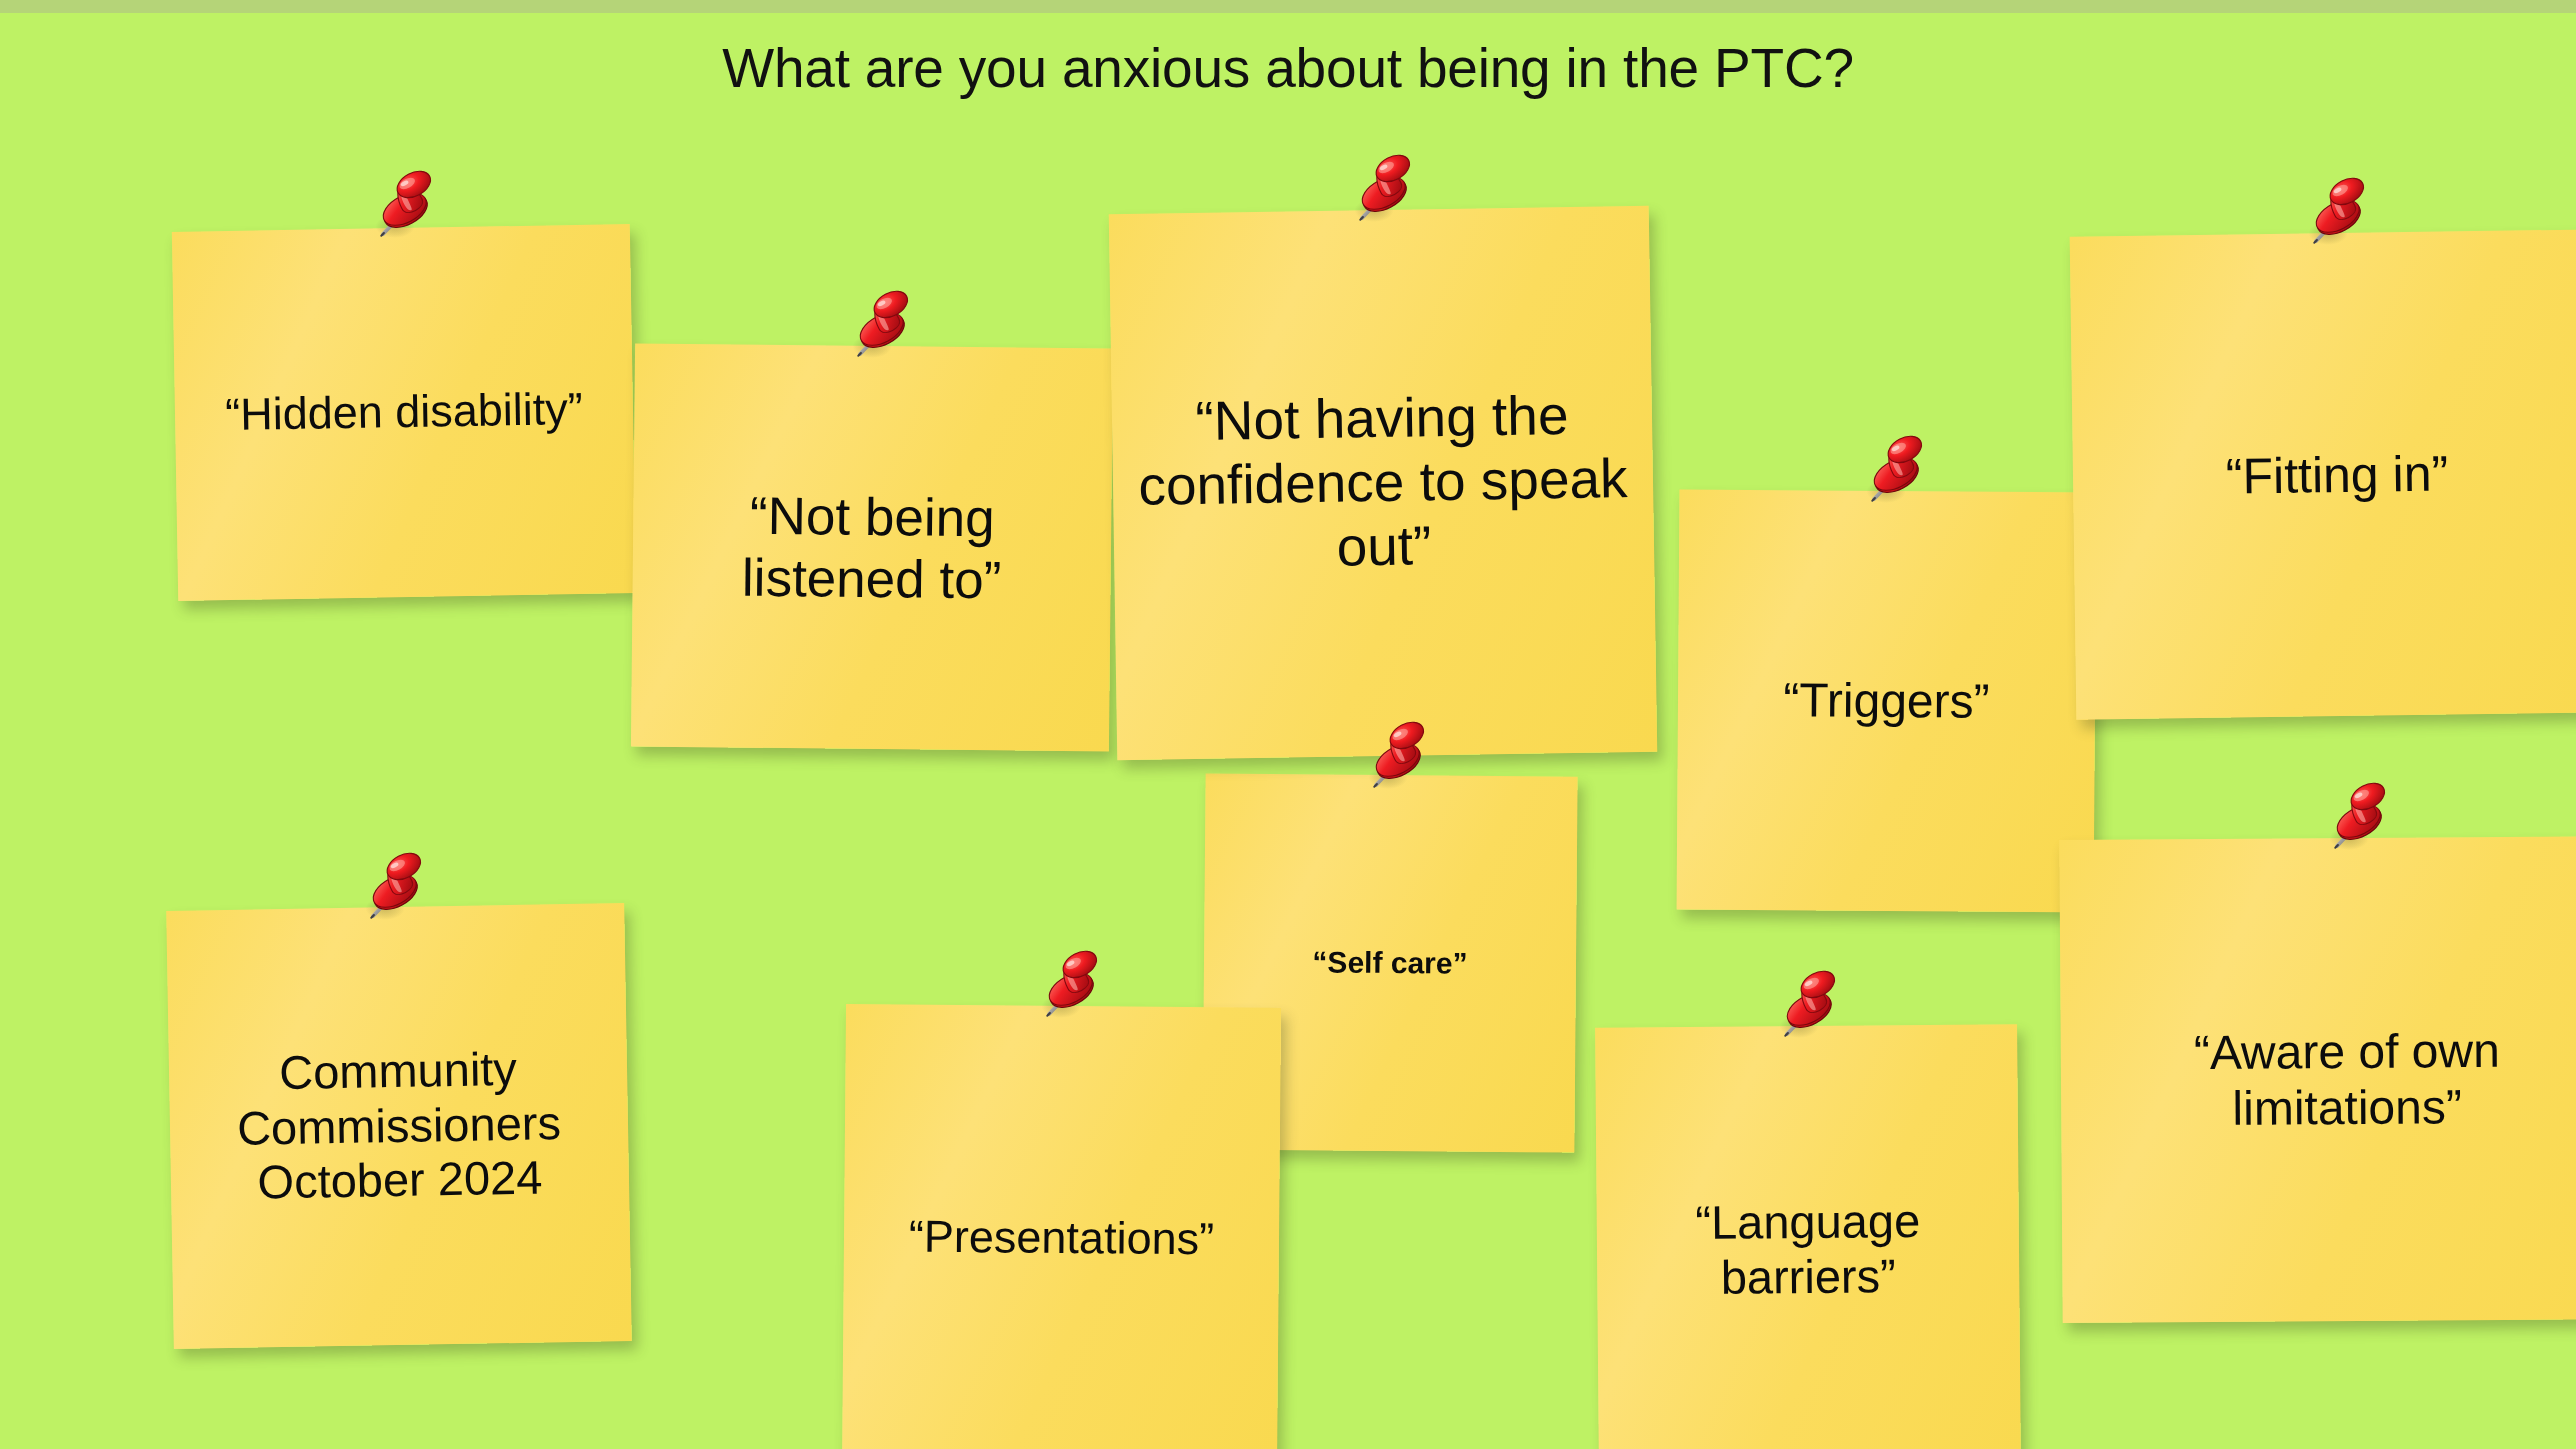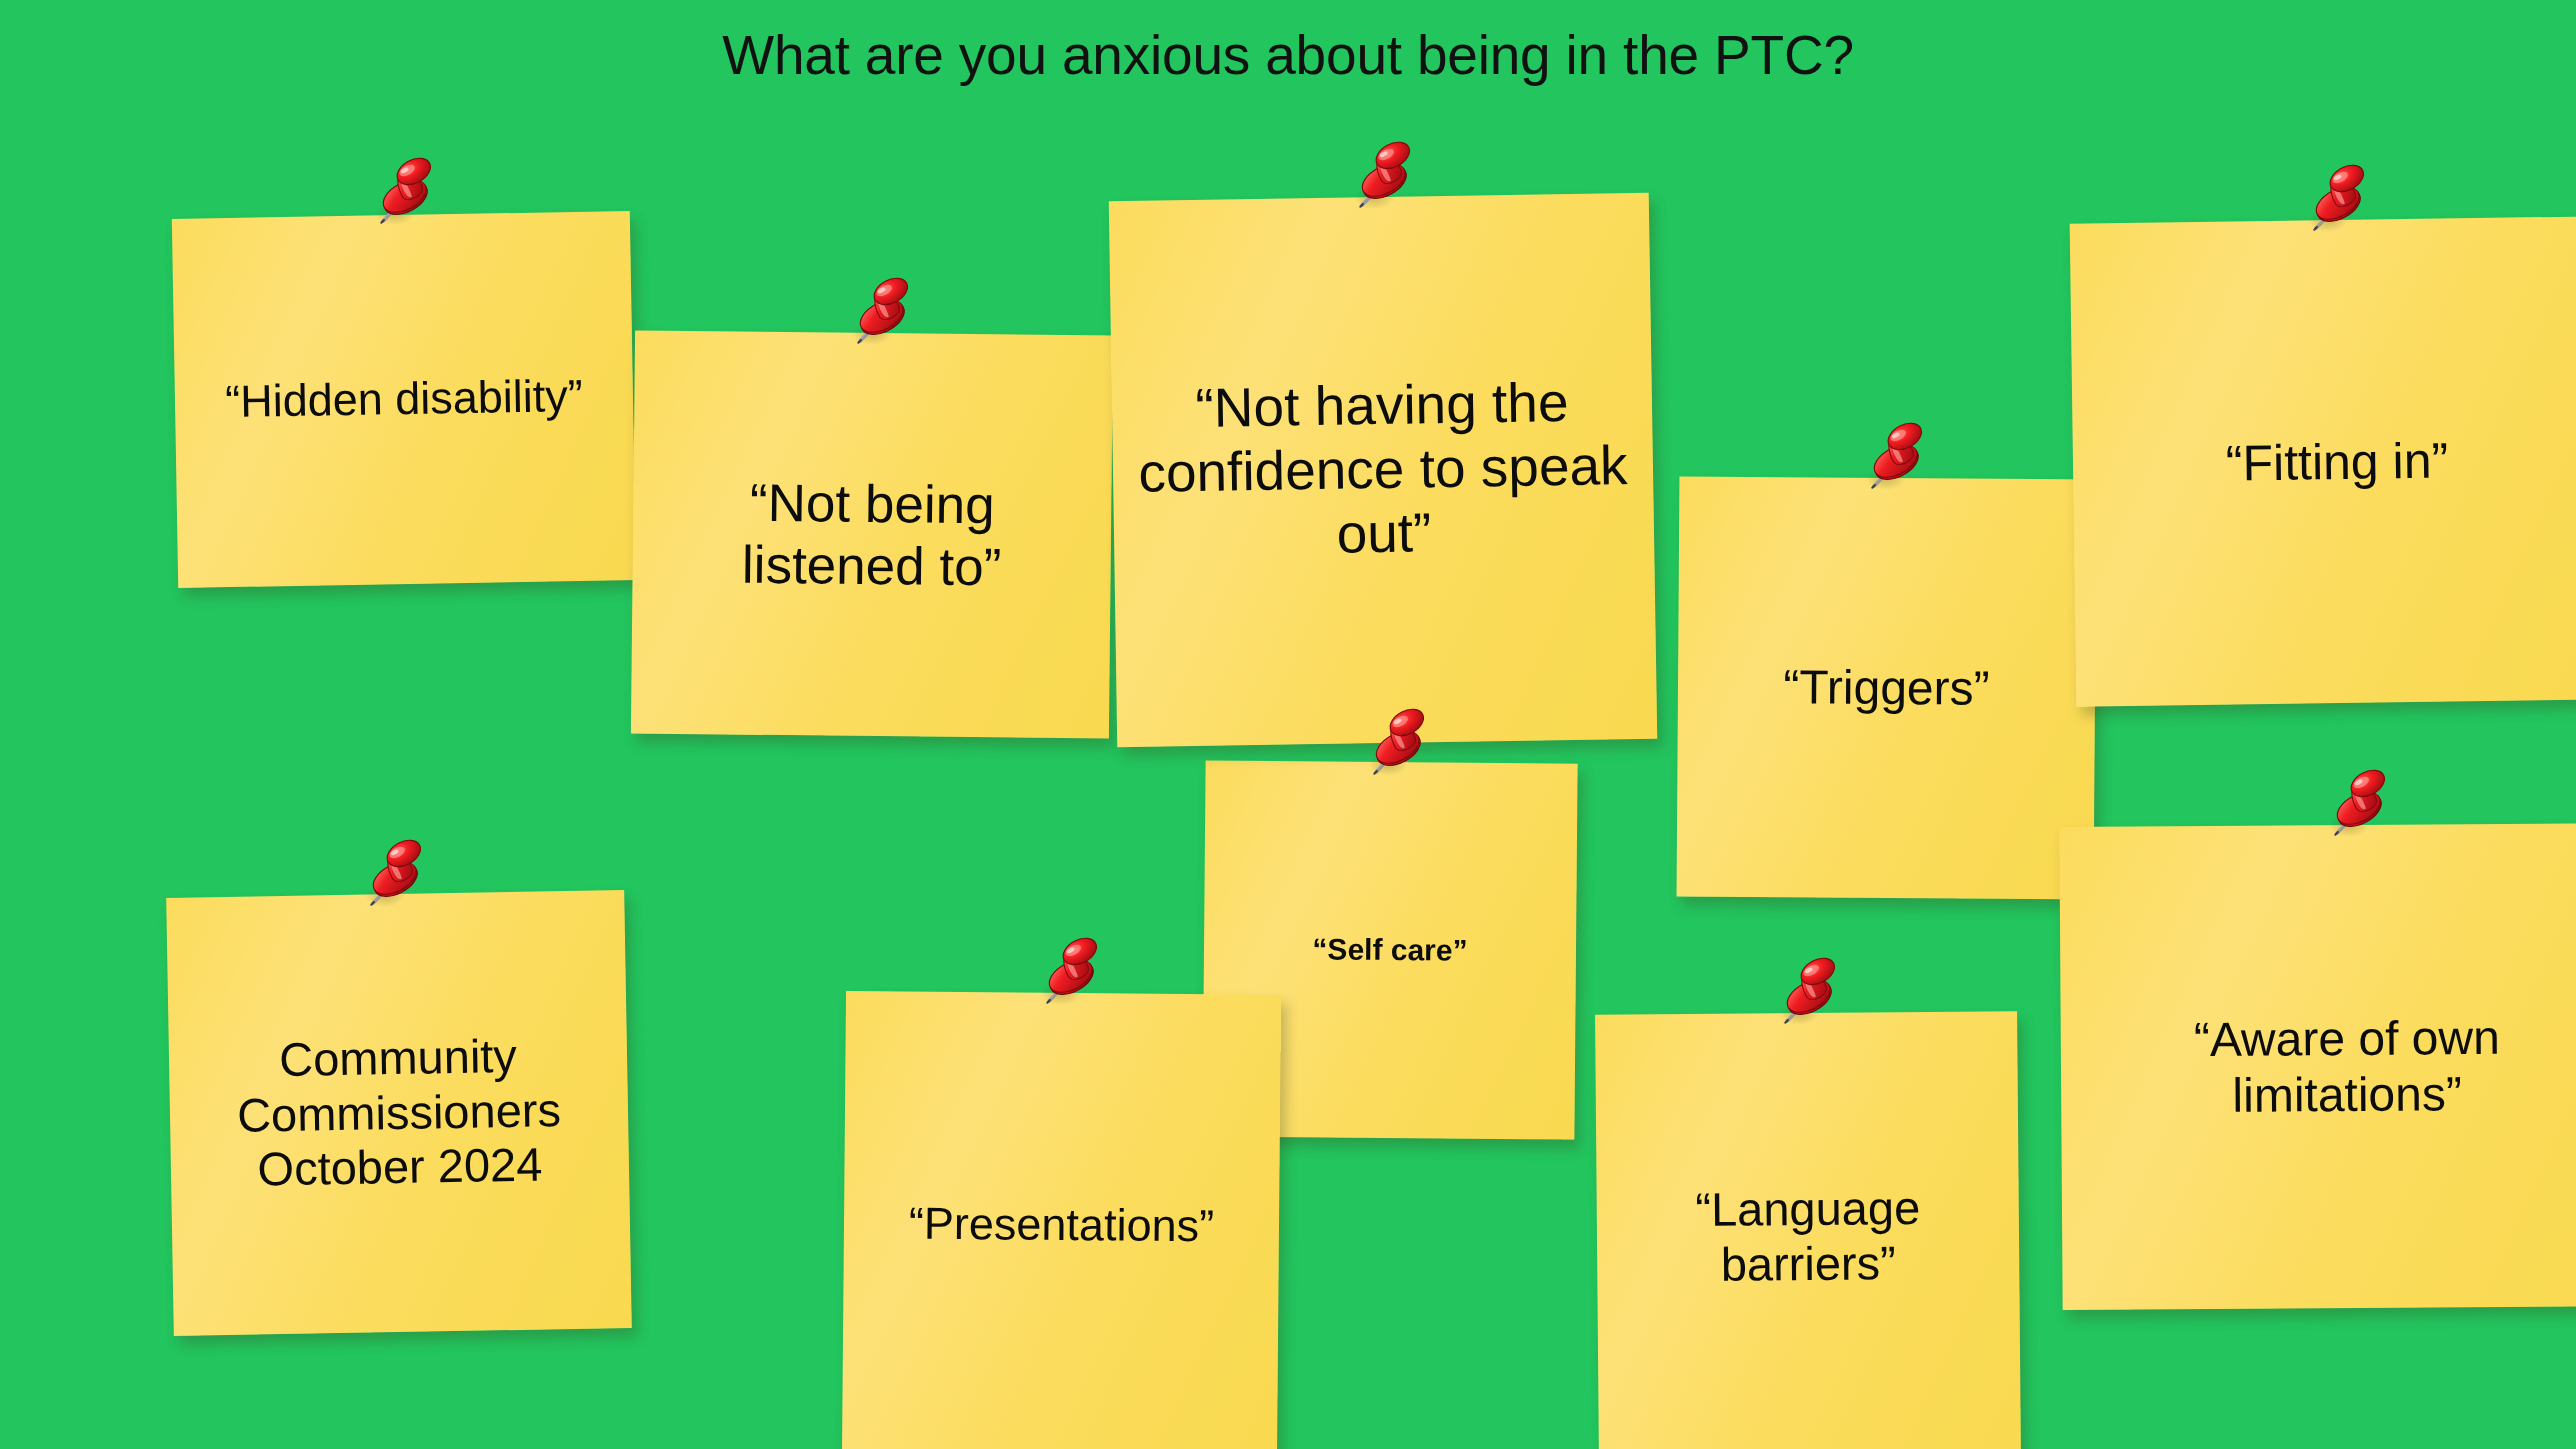--- a/index.html
+++ b/index.html
@@ -6,22 +6,23 @@
   * { margin:0; padding:0; box-sizing:border-box; }
   html, body { width:2576px; height:1449px; overflow:hidden; }
   body {
     background:#b5d478;
     font-family:"Liberation Sans", sans-serif;
     position:relative;
   }
   #board {
     position:absolute;
     inset:0;
-    background:#22c55e;
+    background:#bef264;
     overflow:hidden;
+    margin-top:13px;
   }
   
   #board-title {
     position:absolute;
     left:0; top:25px;
     width:2576px;
     text-align:center;
     font-size:55px;
     line-height:1.1;
     color:#111111;

